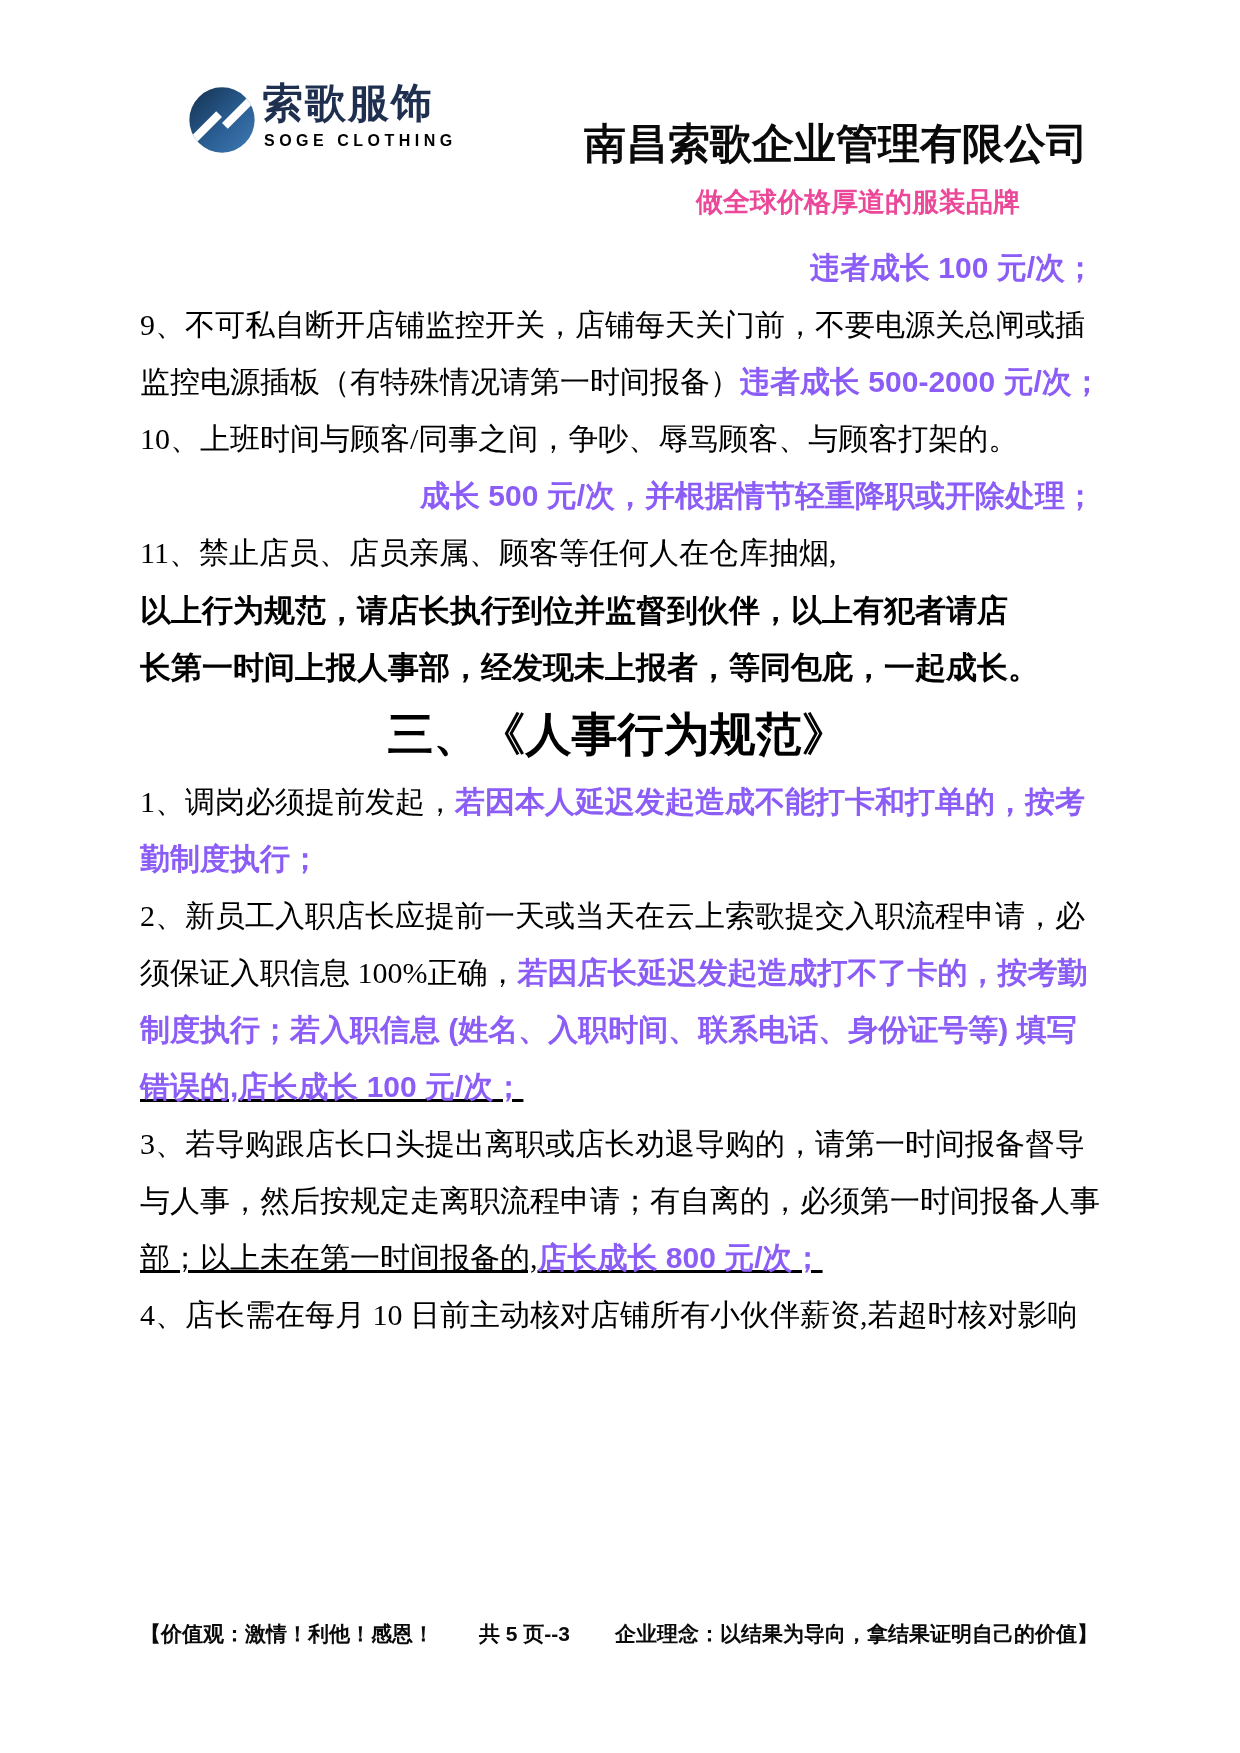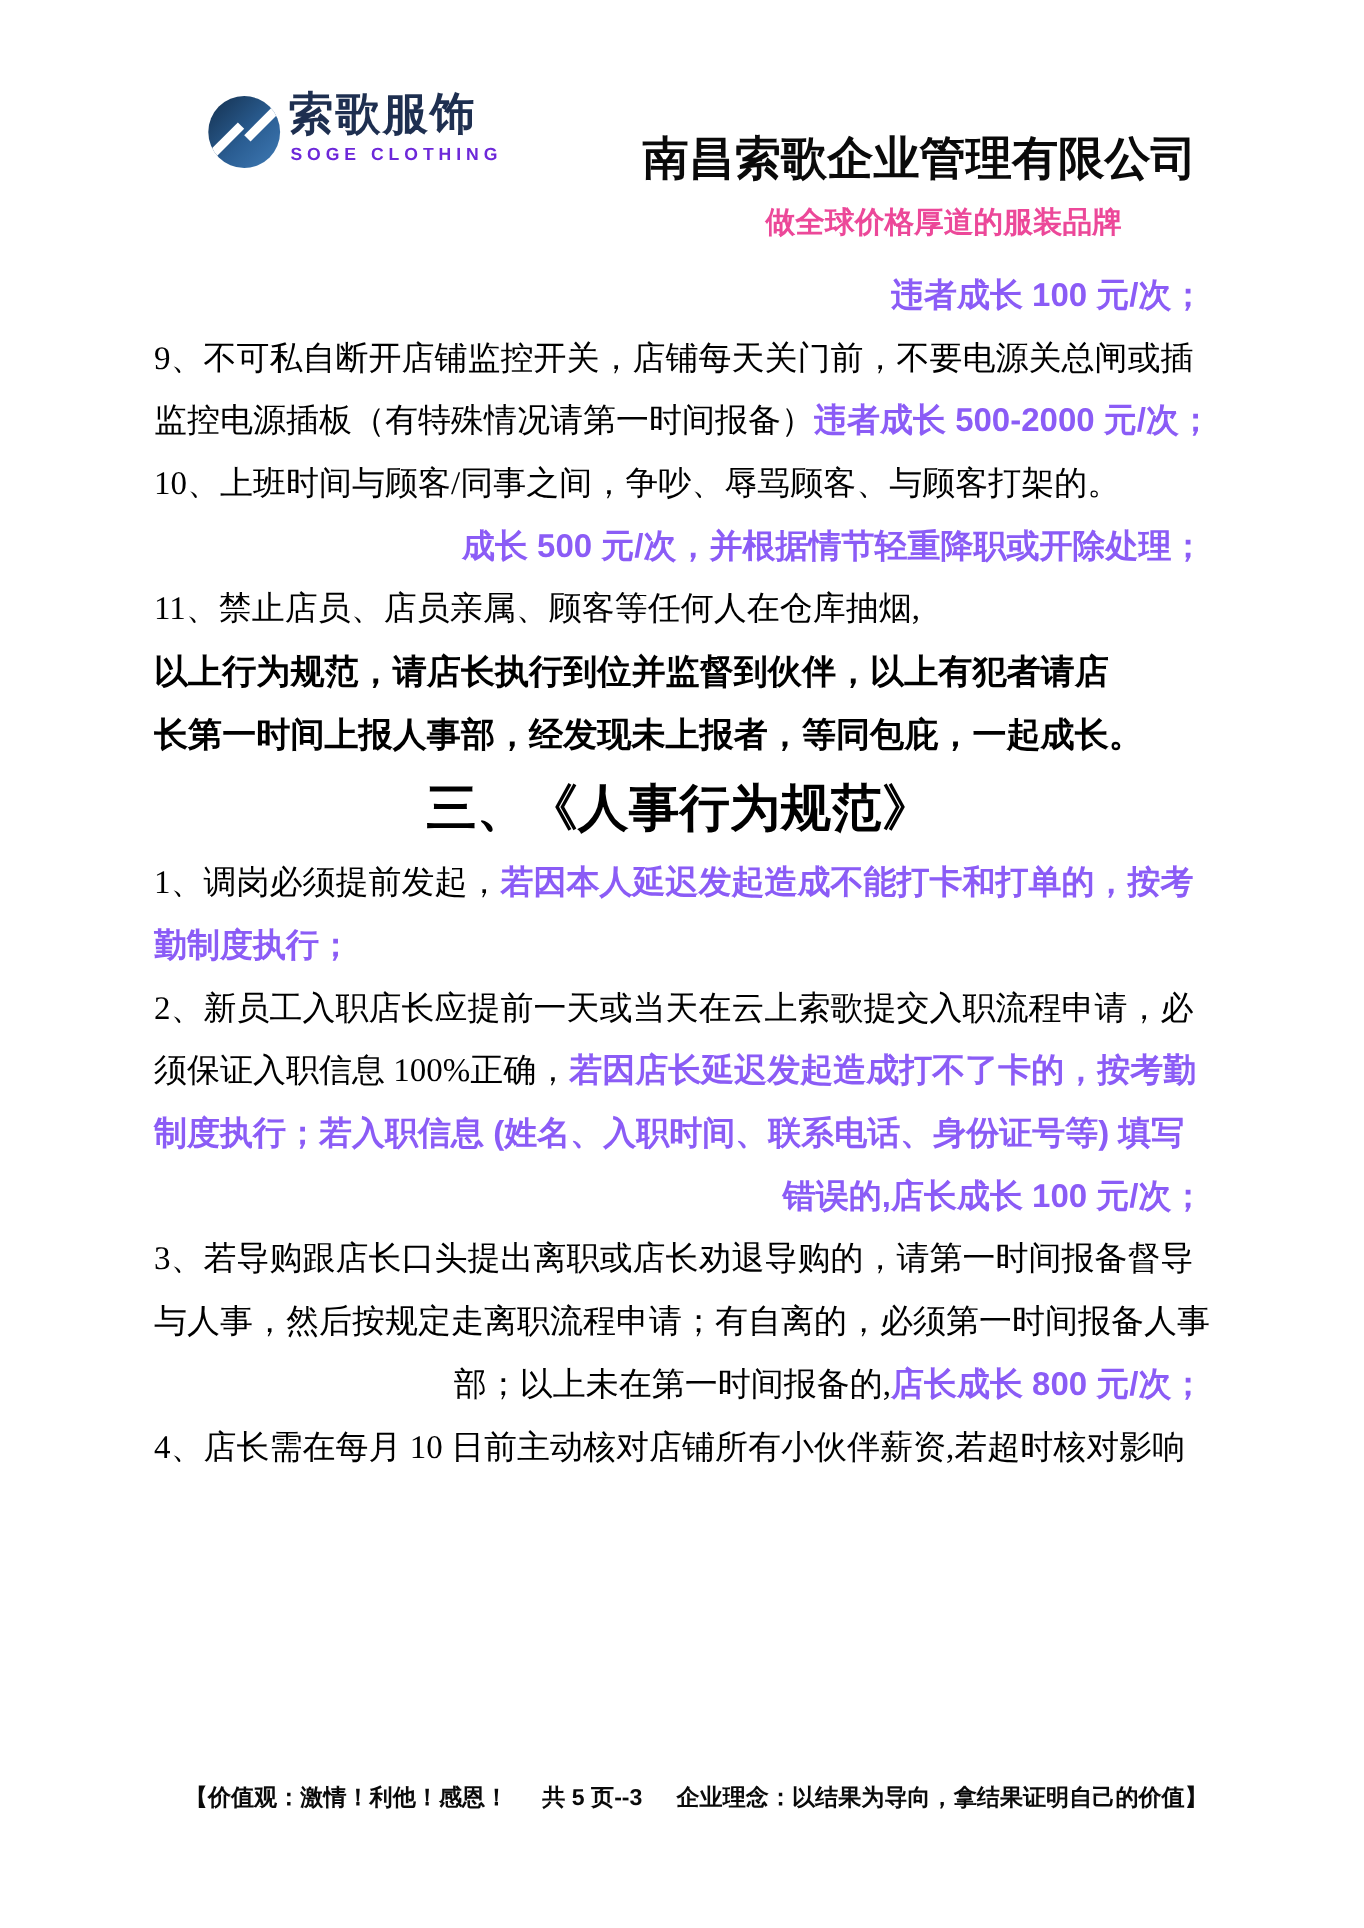--- a/index.html
+++ b/index.html
@@ -17,21 +17,21 @@
   .logo-cn{
     position:absolute;left:262px;top:78px;
     font-family:"Liberation Sans", sans-serif;
     font-weight:bold;font-size:41px;line-height:50px;
     color:#1e2f50;letter-spacing:2px;white-space:nowrap;
   }
   .logo-en{
     position:absolute;left:264px;top:132px;
     font-family:"Liberation Sans", sans-serif;
     font-weight:bold;font-size:16px;letter-spacing:4.5px;
-    color:#6d28d9;white-space:nowrap;
+    color:#000000;white-space:nowrap;
   }
   .company-title{
     position:absolute;right:152px;top:120px;
     font-family:"Liberation Sans", sans-serif;
     font-weight:bold;font-size:42px;line-height:48px;
     color:#0a0a0a;white-space:nowrap;
   }
   .company-slogan{
     position:absolute;right:220px;top:186px;
     font-family:"Liberation Sans", sans-serif;
@@ -40,21 +40,21 @@
   }
   
   .content{
     position:absolute;left:140px;top:240px;width:955px;
   }
   .line{
     height:57px;display:flex;align-items:center;
     font-size:30px;white-space:nowrap;
   }
   .line.right{justify-content:flex-end;}
-  .line.between{justify-content:flex-end;}
+  .line.between{justify-content:flex-start;text-decoration:underline;}
   .red{
     color:#8b5cf6;
     font-family:"Liberation Sans", sans-serif;
     font-weight:bold;
   }
   .bold-black{
     font-family:"Liberation Sans", sans-serif;
     font-weight:bold;font-size:31px;
   }
   .section-title{
@@ -63,21 +63,20 @@
     font-weight:bold;font-size:46px;color:#000;
     white-space:nowrap;
   }
   
   .footer{
     position:absolute;left:140px;right:142px;top:1620px;
     display:flex;justify-content:space-between;align-items:center;
     font-family:"Liberation Sans", sans-serif;
     font-size:21px;color:#0a0a0a;font-weight:bold;
     white-space:nowrap;
-    margin-left:28px;
   }
 </style>
 </head>
 <body>
 
 <div class="page">
 
   <svg class="logo-icon" viewBox="0 0 100 100">
     <defs>
       <linearGradient id="lg" x1="0" y1="0" x2="1" y2="1">

